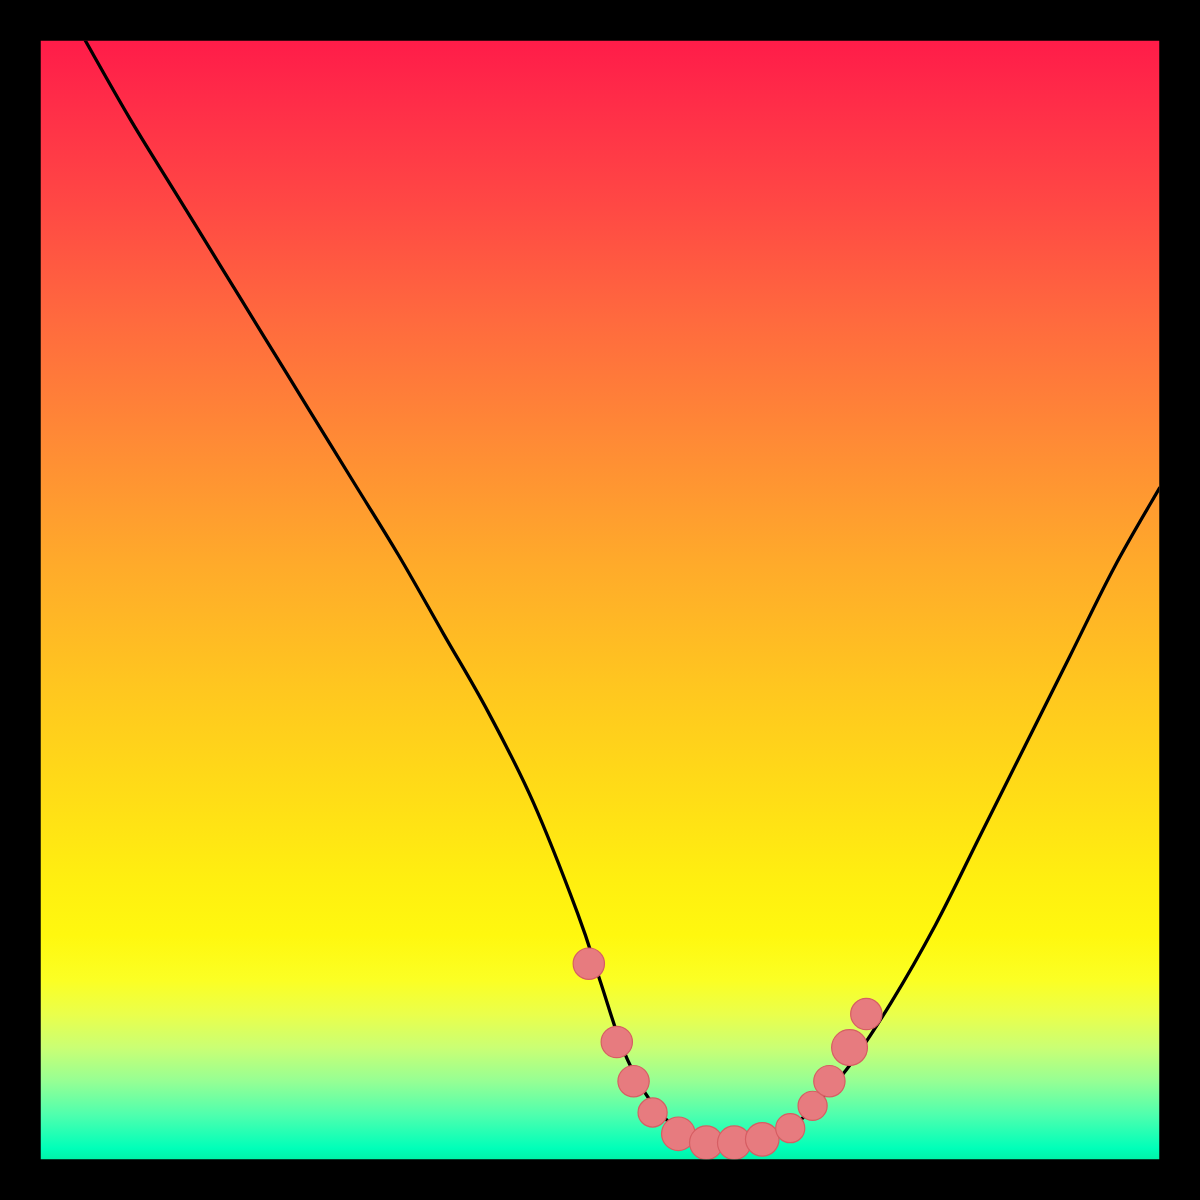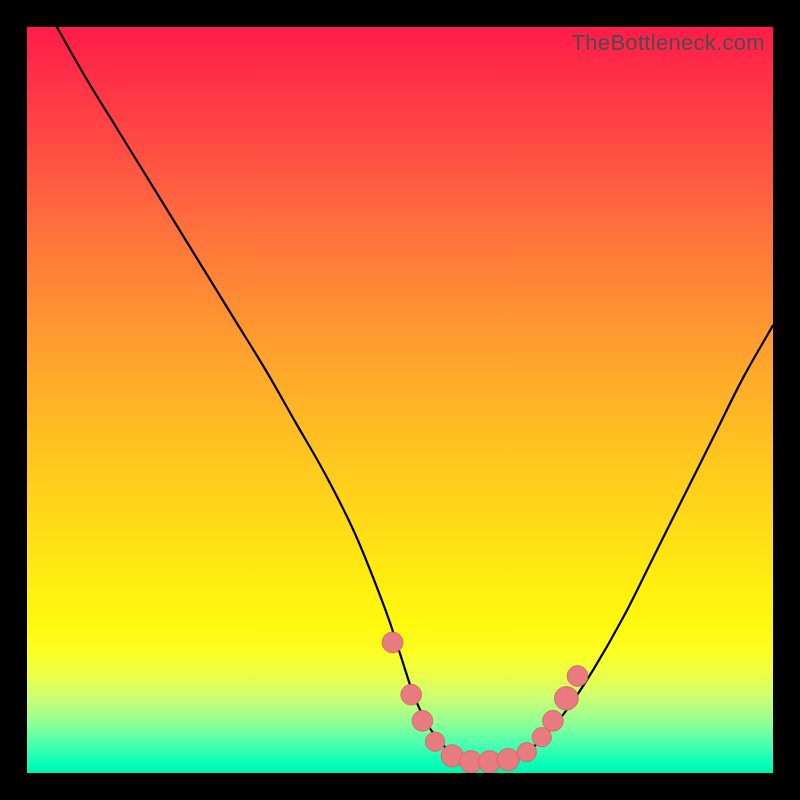--- a/index.html
+++ b/index.html
@@ -88,15 +88,14 @@
           <circle cx="443.87" cy="734.81" r="11.19" fill="#e77b7f" stroke="#d65e63" stroke-width="0.8"></circle>
           <circle cx="462.52" cy="734.81" r="11.19" fill="#e77b7f" stroke="#d65e63" stroke-width="0.8"></circle>
           <circle cx="481.17" cy="732.57" r="11.19" fill="#e77b7f" stroke="#d65e63" stroke-width="0.8"></circle>
           <circle cx="499.82" cy="725.11" r="9.70" fill="#e77b7f" stroke="#d65e63" stroke-width="0.8"></circle>
           <circle cx="514.74" cy="710.19" r="9.70" fill="#e77b7f" stroke="#d65e63" stroke-width="0.8"></circle>
           <circle cx="525.93" cy="693.78" r="10.44" fill="#e77b7f" stroke="#d65e63" stroke-width="0.8"></circle>
           <circle cx="539.36" cy="671.40" r="11.94" fill="#e77b7f" stroke="#d65e63" stroke-width="0.8"></circle>
           <circle cx="550.55" cy="649.02" r="10.44" fill="#e77b7f" stroke="#d65e63" stroke-width="0.8"></circle>
         </g>
     </svg>
-    <div class="watermark">TheBottleneck.com</div>
   </div>
 </div>
 
 </body></html>

